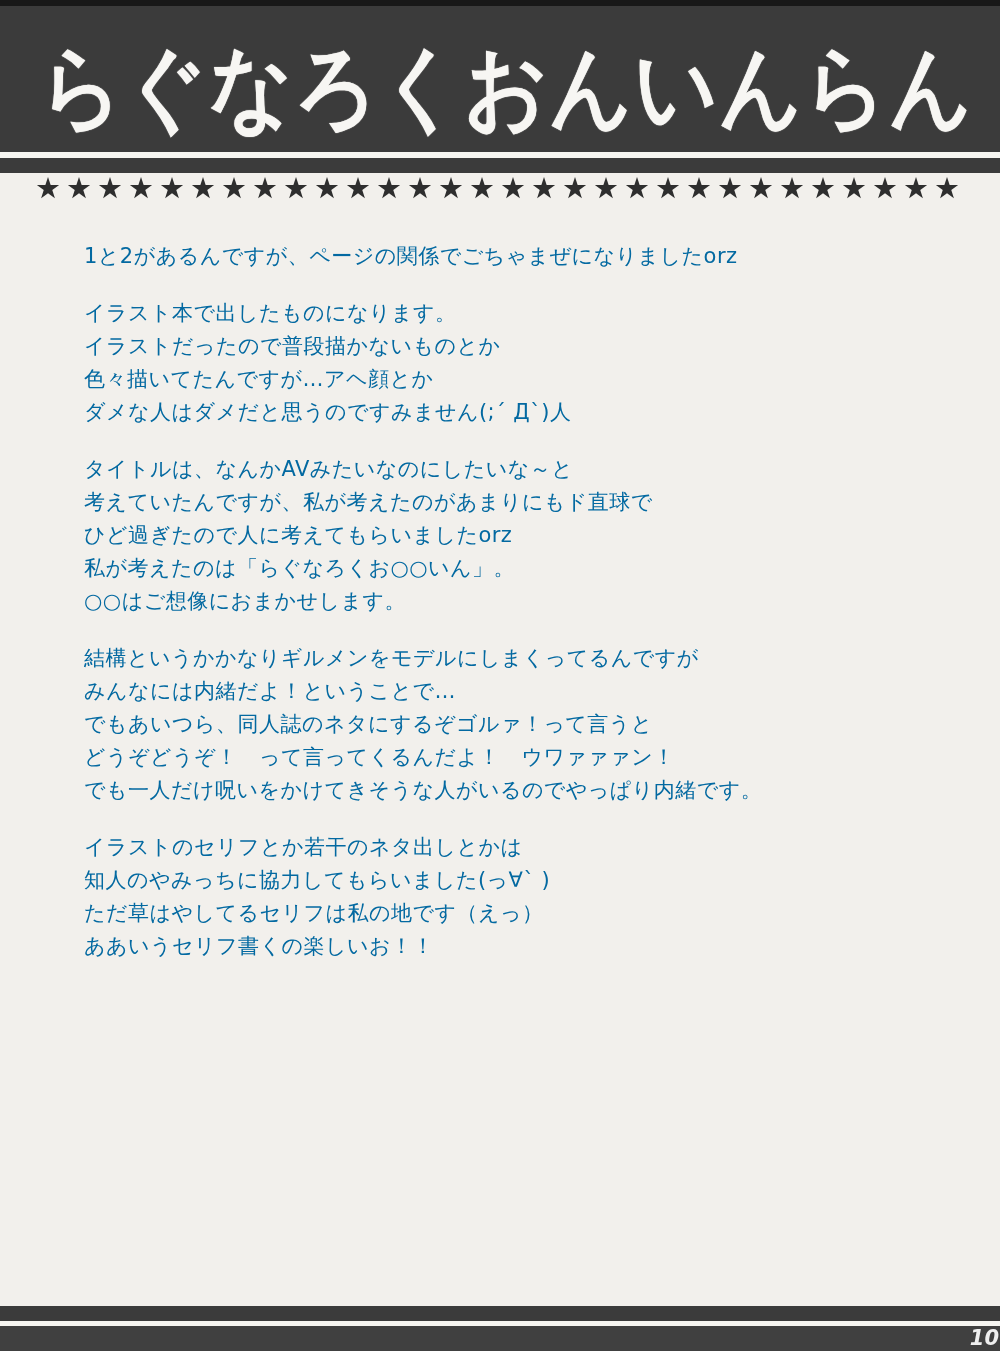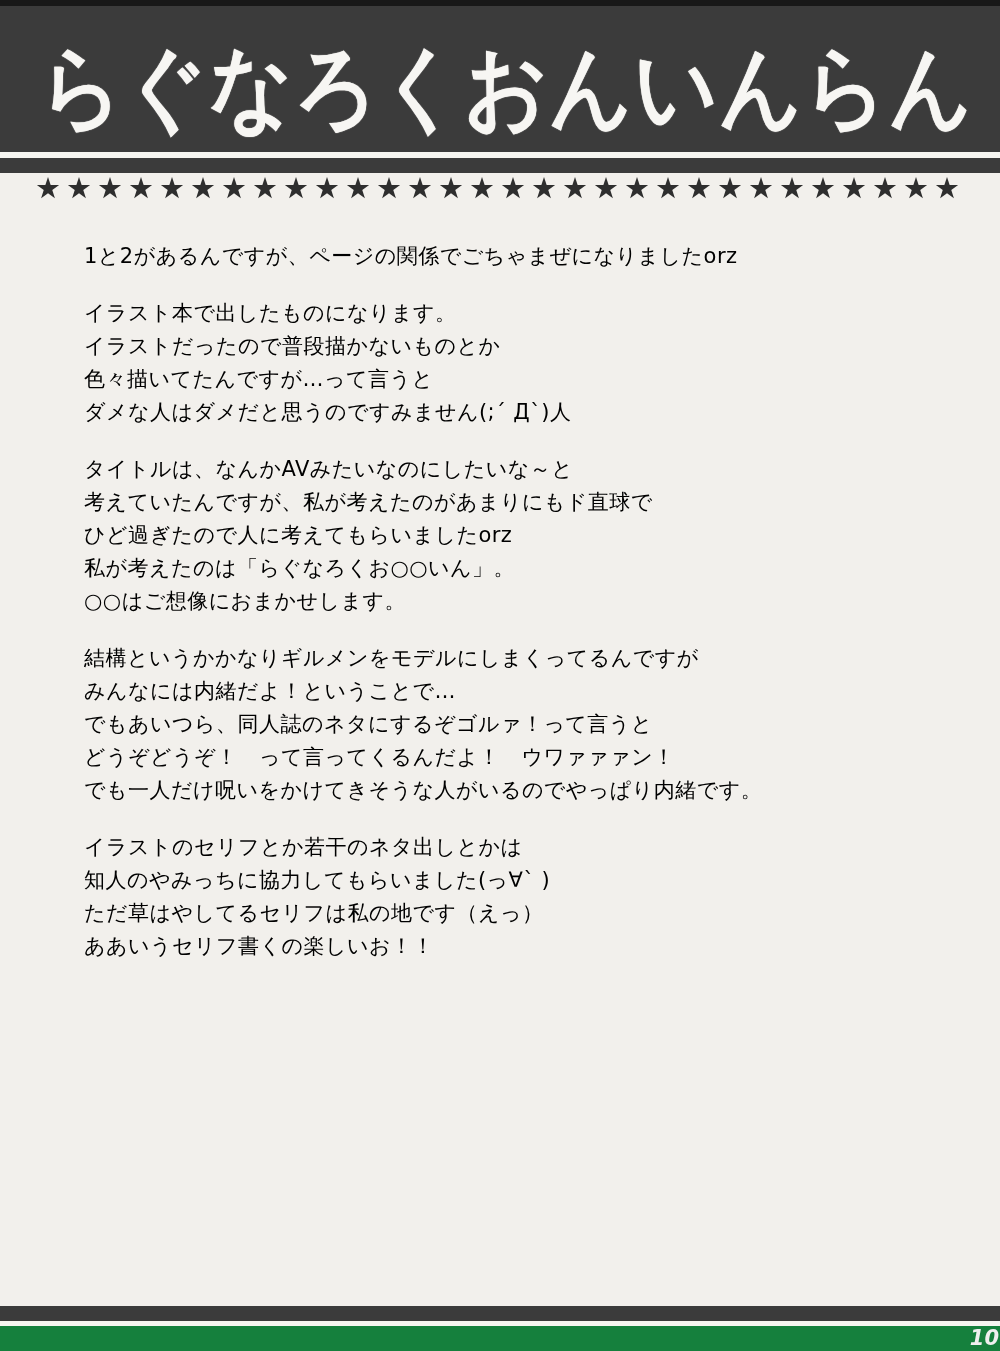--- a/index.html
+++ b/index.html
@@ -72,42 +72,42 @@
     top: 204px; left: 0; right: 0;
     bottom: 45px;
     padding: 36px 40px 0 84px;
     box-sizing: border-box;
     overflow: hidden;
   }
   .content p {
     margin: 0 0 24px 0;
     font-size: 21px;
     line-height: 33px;
-    color: #000000;
+    color: #0369a1;
     white-space: pre-line;
     letter-spacing: 0.5px;
   }
   
   .footer-band-thin {
     position: absolute;
     top: 1306px; left: 0; right: 0;
     height: 15px;
     background: #3b3b3b;
   }
   .footer-rule-white {
     position: absolute;
     top: 1321px; left: 0; right: 0;
     height: 5px;
     background: #f6f5f1;
   }
   .footer-band-thick {
     position: absolute;
     top: 1326px; left: 0; right: 0;
     bottom: 0;
-    background: #15803d;
+    background: #404040;
   }
   .page-number {
     position: absolute;
     right: 1px;
     bottom: 0px;
     font-size: 21px;
     font-weight: bold;
     font-style: italic;
     color: #efefef;
     line-height: 25px;
@@ -124,21 +124,21 @@
 
   <div class="rule-white-top"></div>
   <div class="rule-dark-top"></div>
 
   <div class="stars">★★★★★★★★★★★★★★★★★★★★★★★★★★★★★★</div>
 
   <div class="content">
     <p>1と2があるんですが、ページの関係でごちゃまぜになりましたorz</p>
     <p>イラスト本で出したものになります。
 イラストだったので普段描かないものとか
-色々描いてたんですが…って言うと
+色々描いてたんですが…アヘ顔とか
 ダメな人はダメだと思うのですみません(;´ Д`)人</p>
     <p>タイトルは、なんかAVみたいなのにしたいな～と
 考えていたんですが、私が考えたのがあまりにもド直球で
 ひど過ぎたので人に考えてもらいましたorz
 私が考えたのは「らぐなろくお○○いん」。
 ○○はご想像におまかせします。</p>
     <p>結構というかかなりギルメンをモデルにしまくってるんですが
 みんなには内緒だよ！ということで…
 でもあいつら、同人誌のネタにするぞゴルァ！って言うと
 どうぞどうぞ！　って言ってくるんだよ！　ウワァァァン！

